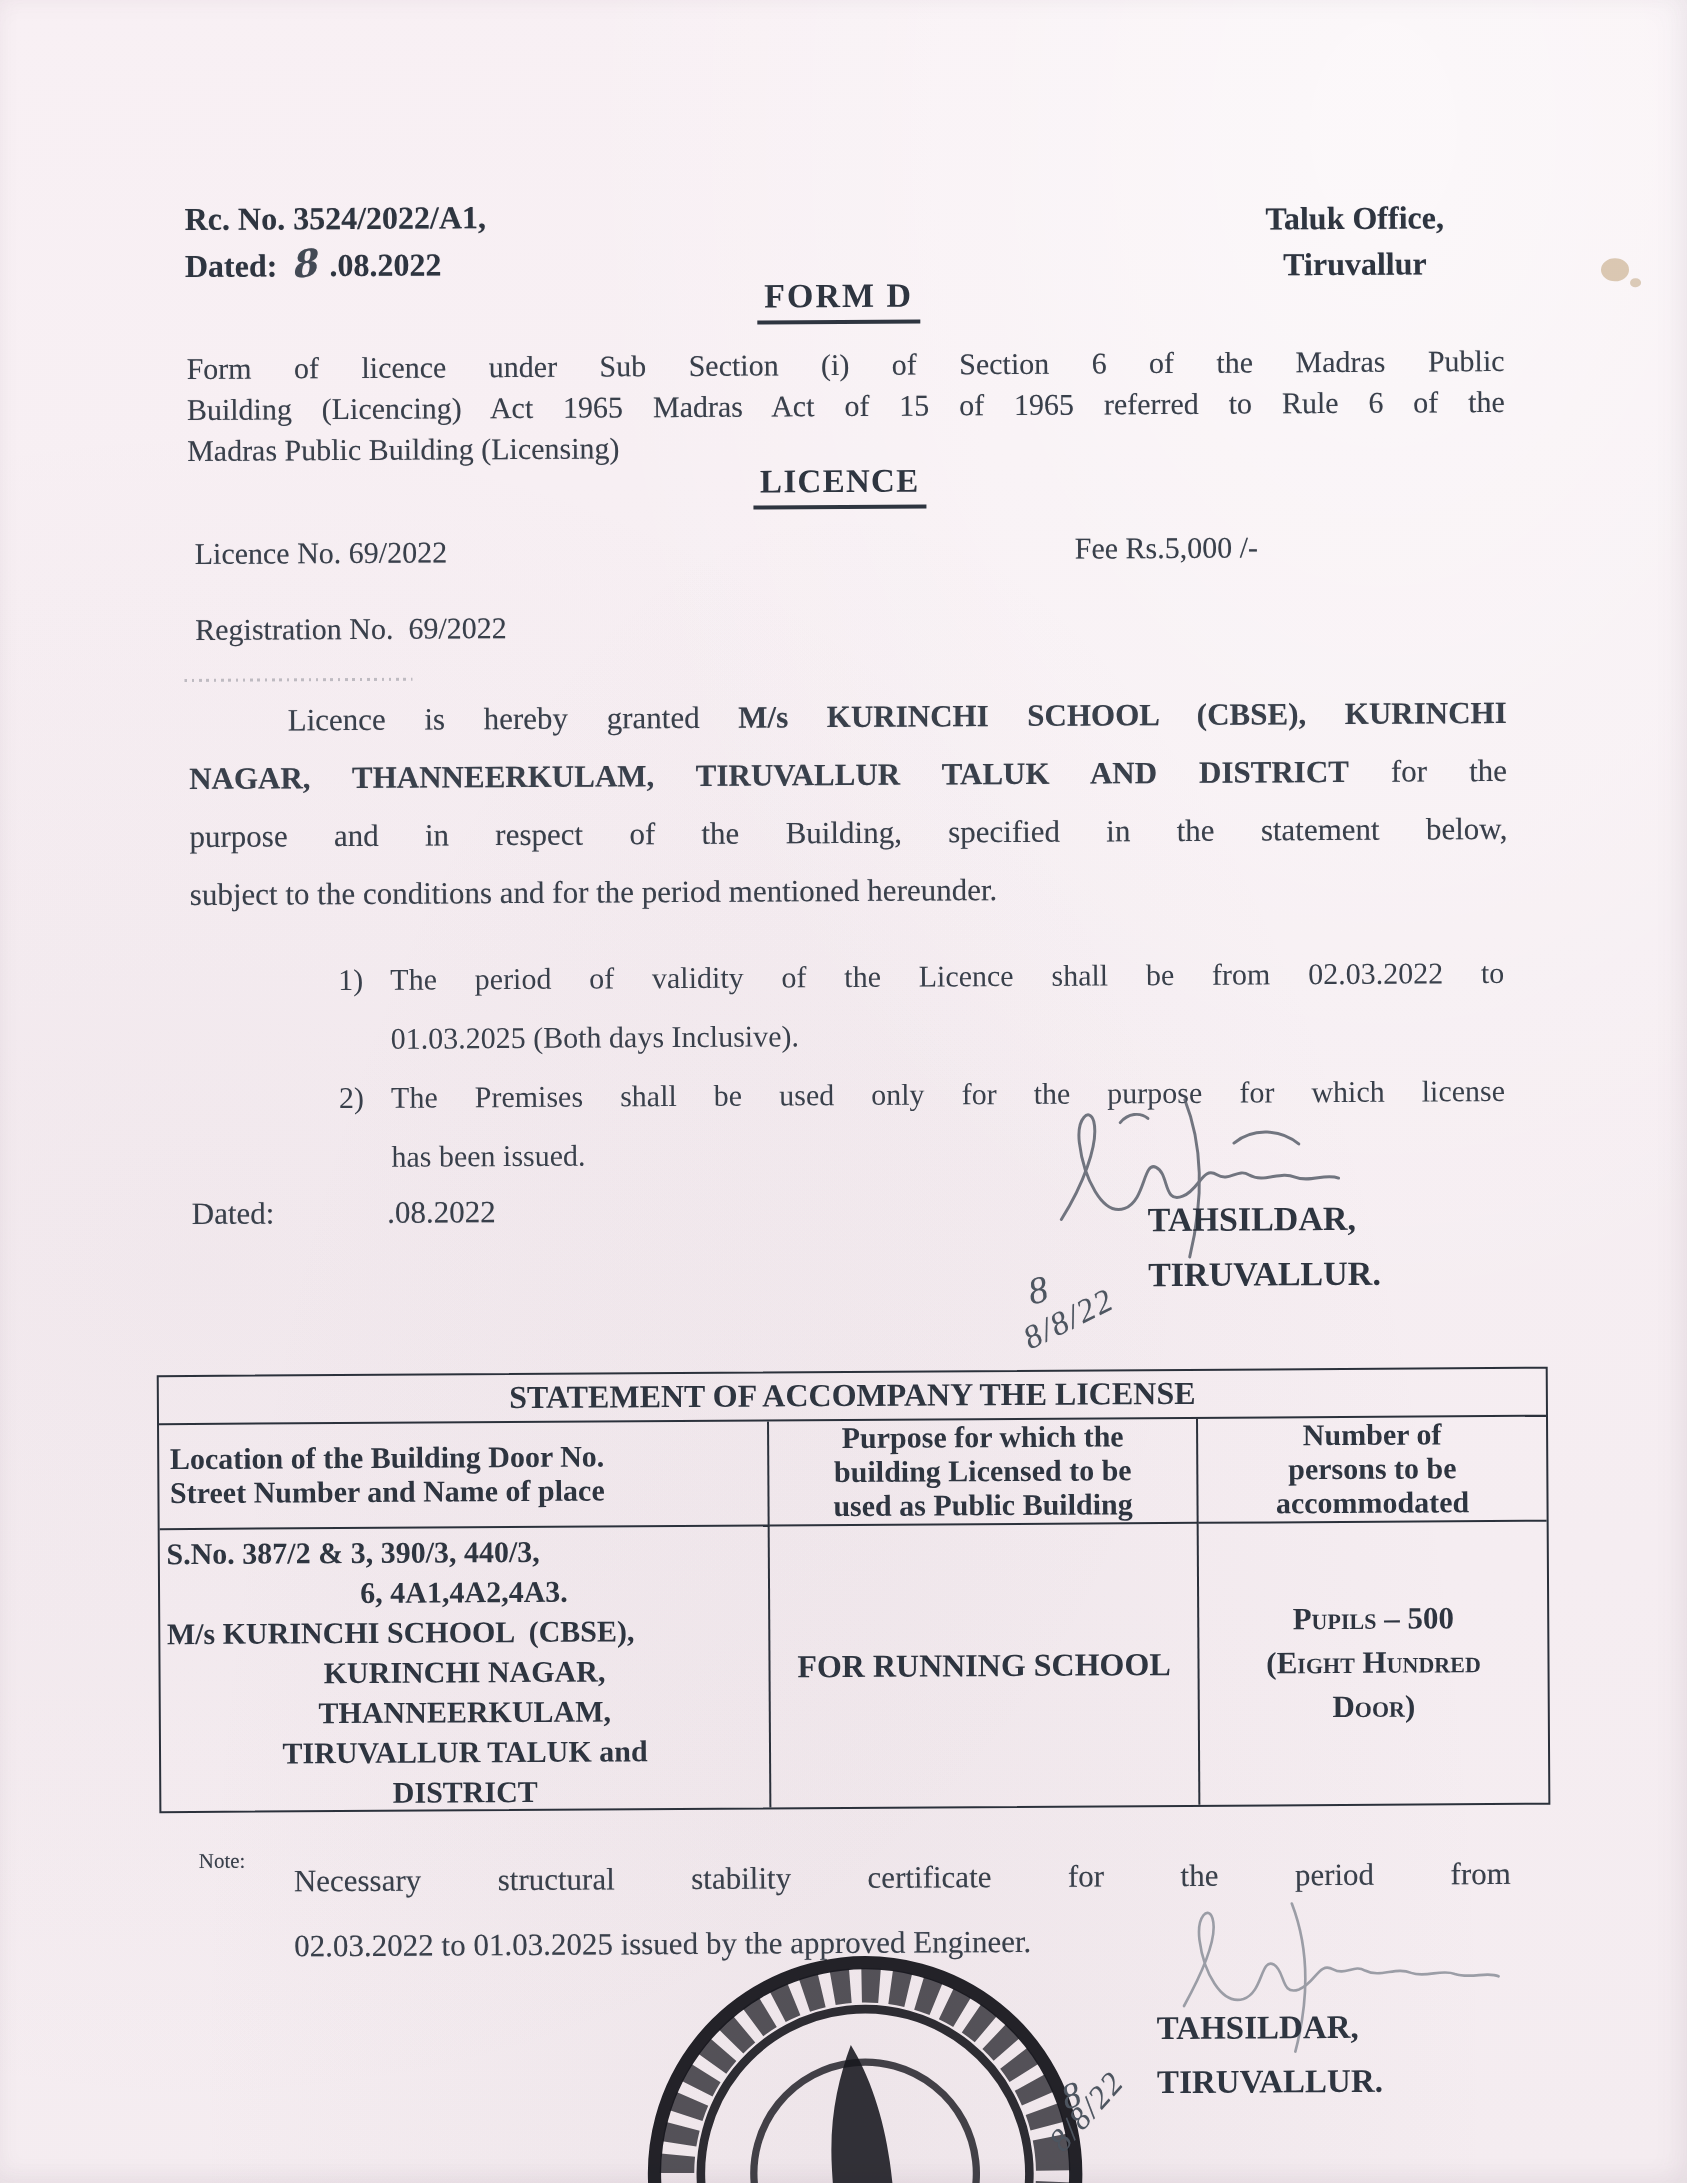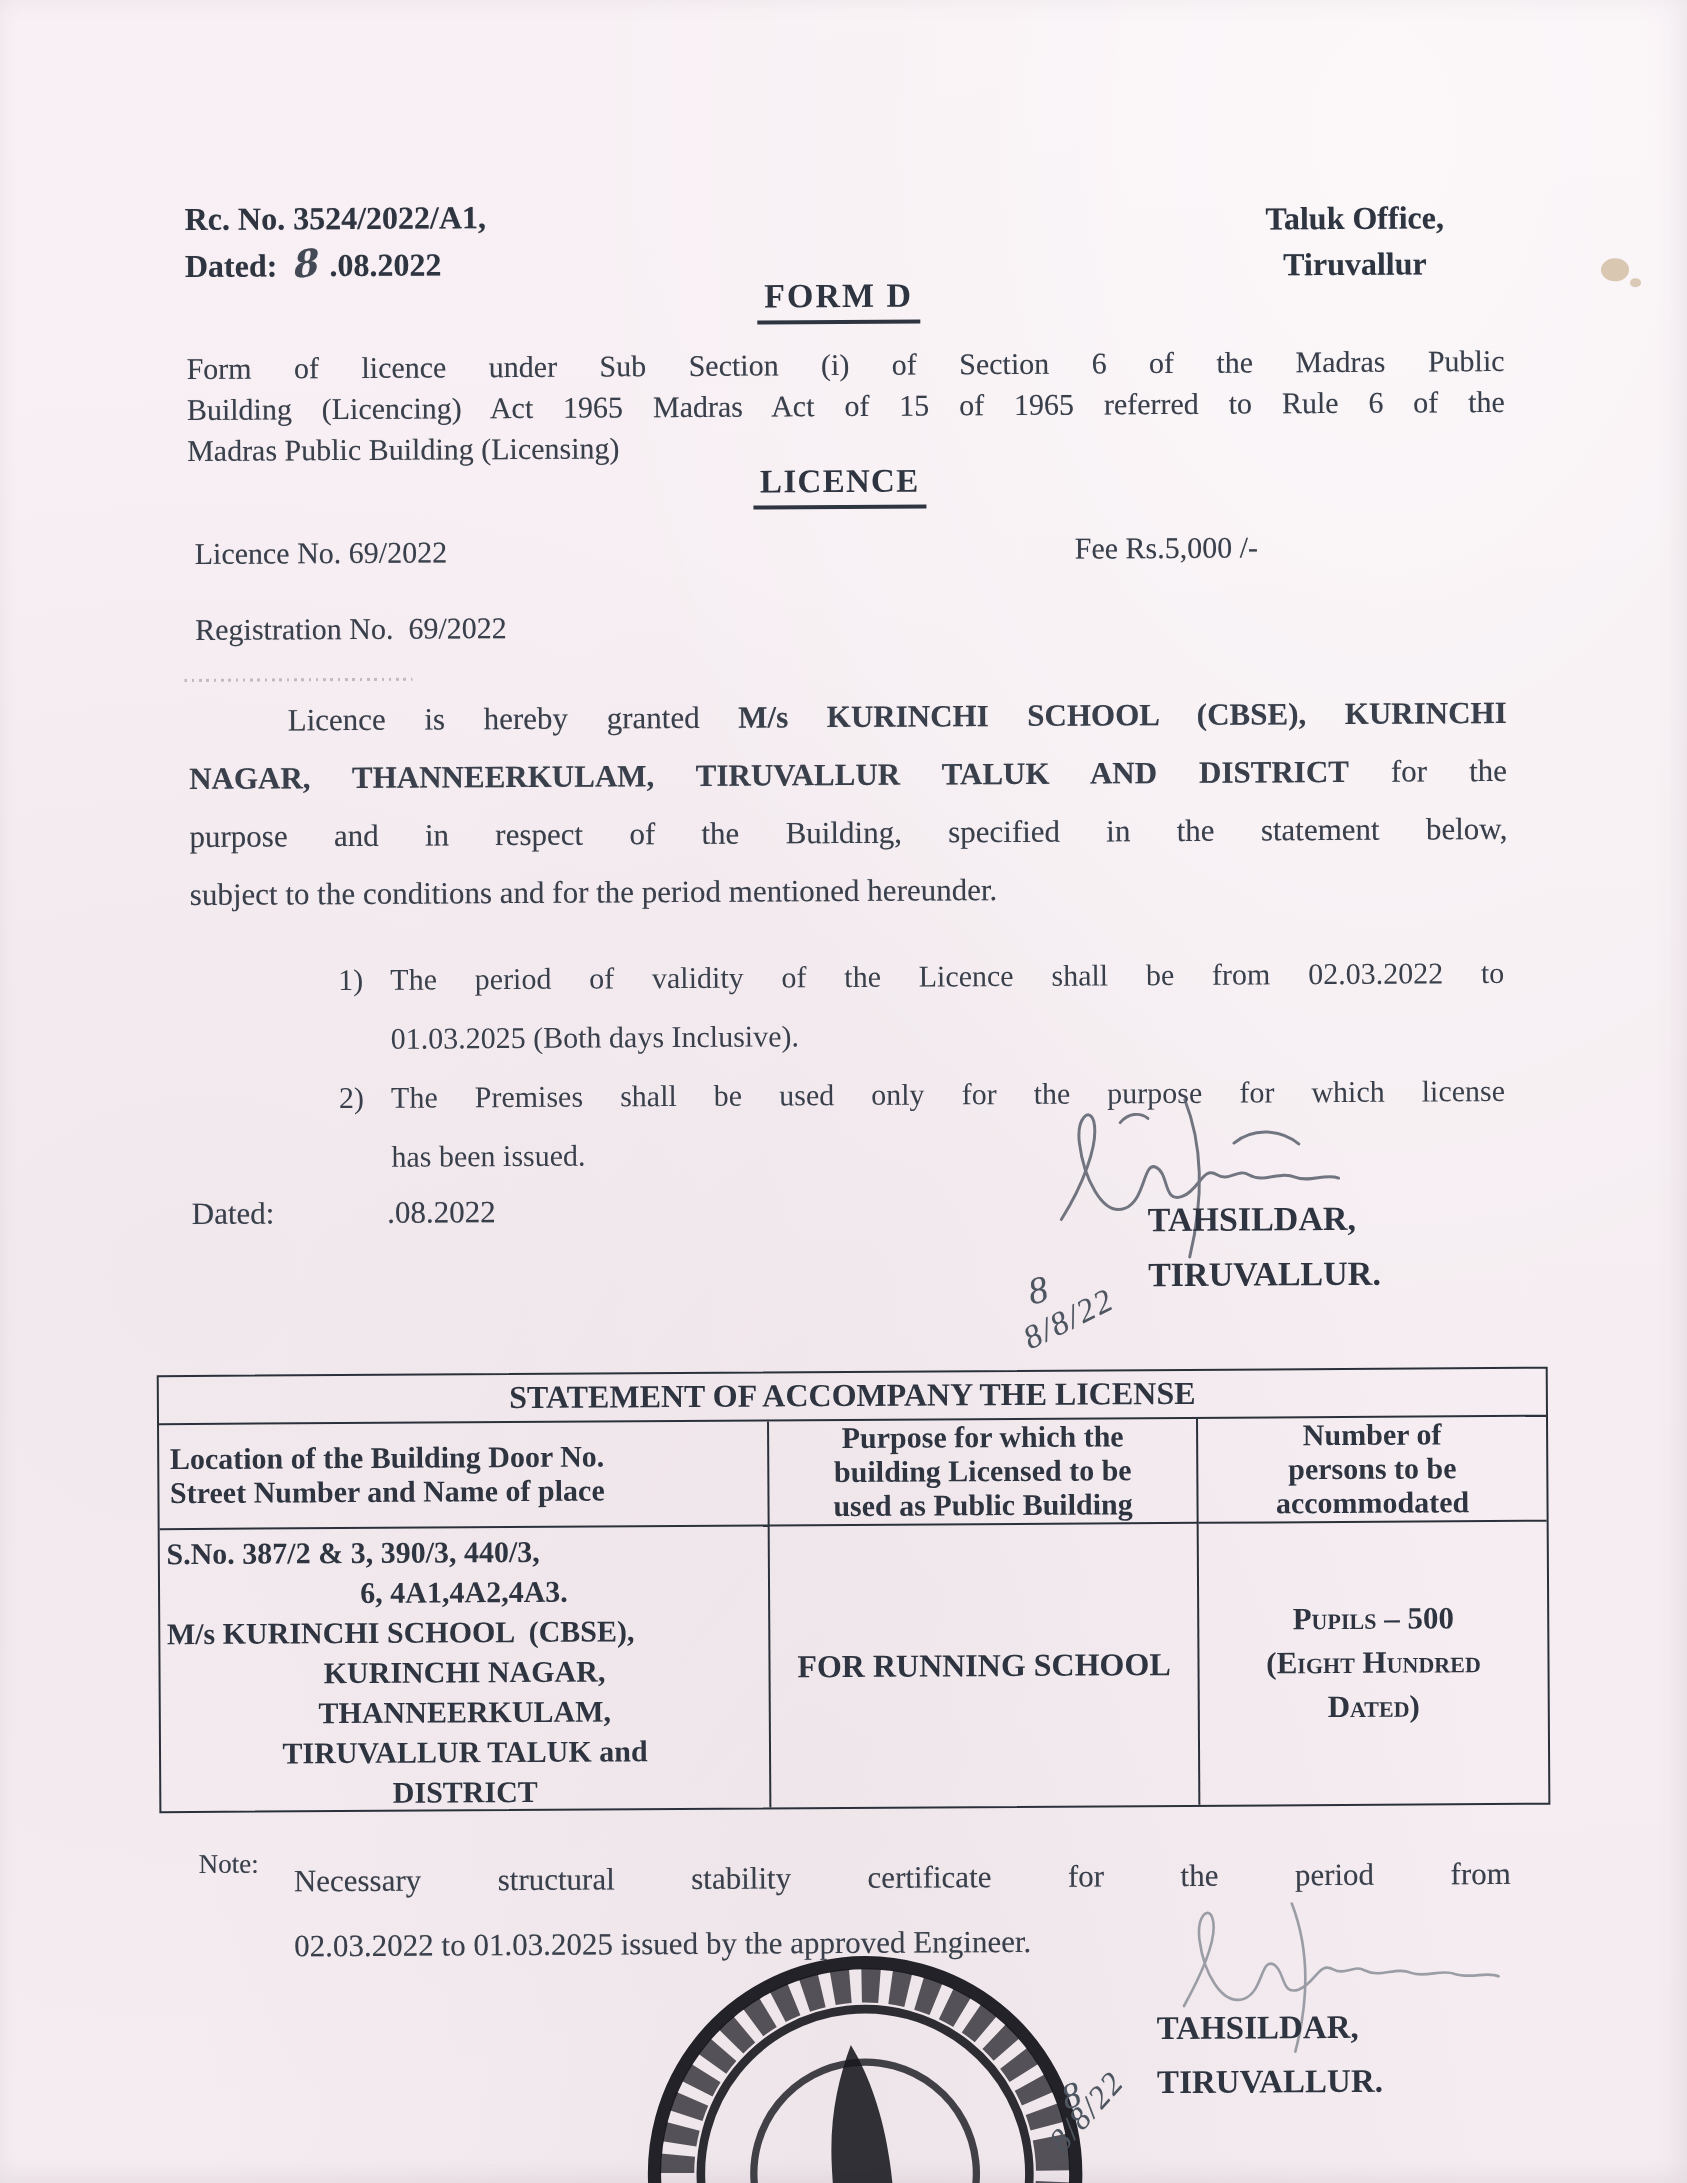--- a/index.html
+++ b/index.html
@@ -164,26 +164,26 @@
           <div>THANNEERKULAM,</div>
           <div>TIRUVALLUR TALUK and</div>
           <div>DISTRICT</div>
         </div>
         <div class="cell purpose-cell">
           <div class="b" style="font-size:32px;">FOR RUNNING SCHOOL</div>
         </div>
         <div class="cell persons-cell">
           <div>Pupils – 500</div>
           <div>(Eight Hundred</div>
-          <div>Dated)</div>
-        </div>
-      </div>
-    </div>
-
-    <div class="abs txt" style="left:194px;top:1845px;font-size:27px;">Note:</div>
+          <div>Door)</div>
+        </div>
+      </div>
+    </div>
+
+    <div class="abs txt" style="left:194px;top:1845px;font-size:21px;">Note:</div>
     <div class="abs txt" style="left:289px;top:1845px;width:1217px;line-height:65px;font-size:31px;">
       <div class="jl">Necessary structural stability certificate for the period from</div>
       <div>02.03.2022 to 01.03.2025 issued by the approved Engineer.</div>
     </div>
 
     <svg class="abs" style="left:630px;top:1945px;transform:rotate(-6deg);" width="457" height="457" viewBox="0 0 690 690">
       <g fill="none" stroke="#17171e">
         <circle cx="345" cy="345" r="318" stroke-width="20" opacity="0.95"></circle>
         <circle cx="345" cy="345" r="284" stroke-width="52" stroke-dasharray="27 17" opacity="0.72"></circle>
         <circle cx="345" cy="345" r="248" stroke-width="13" opacity="0.9"></circle>

